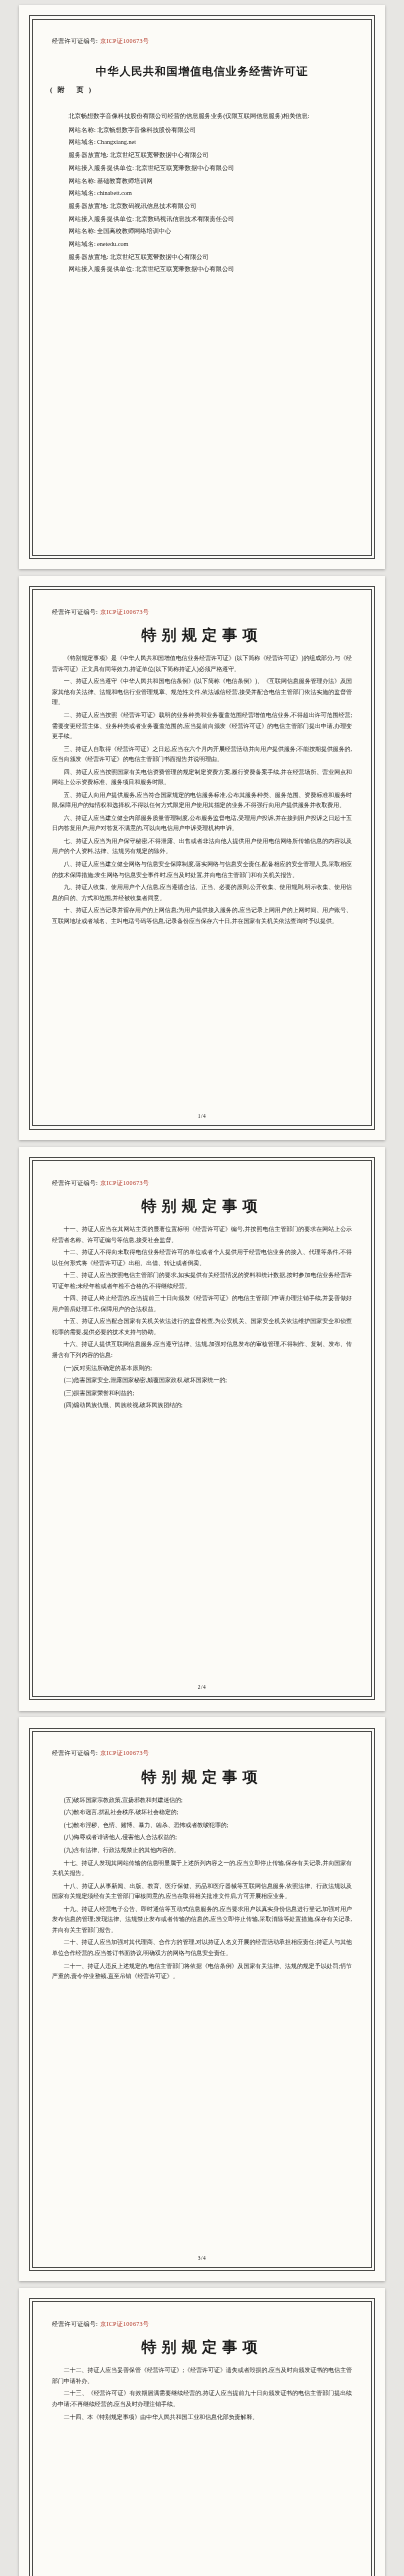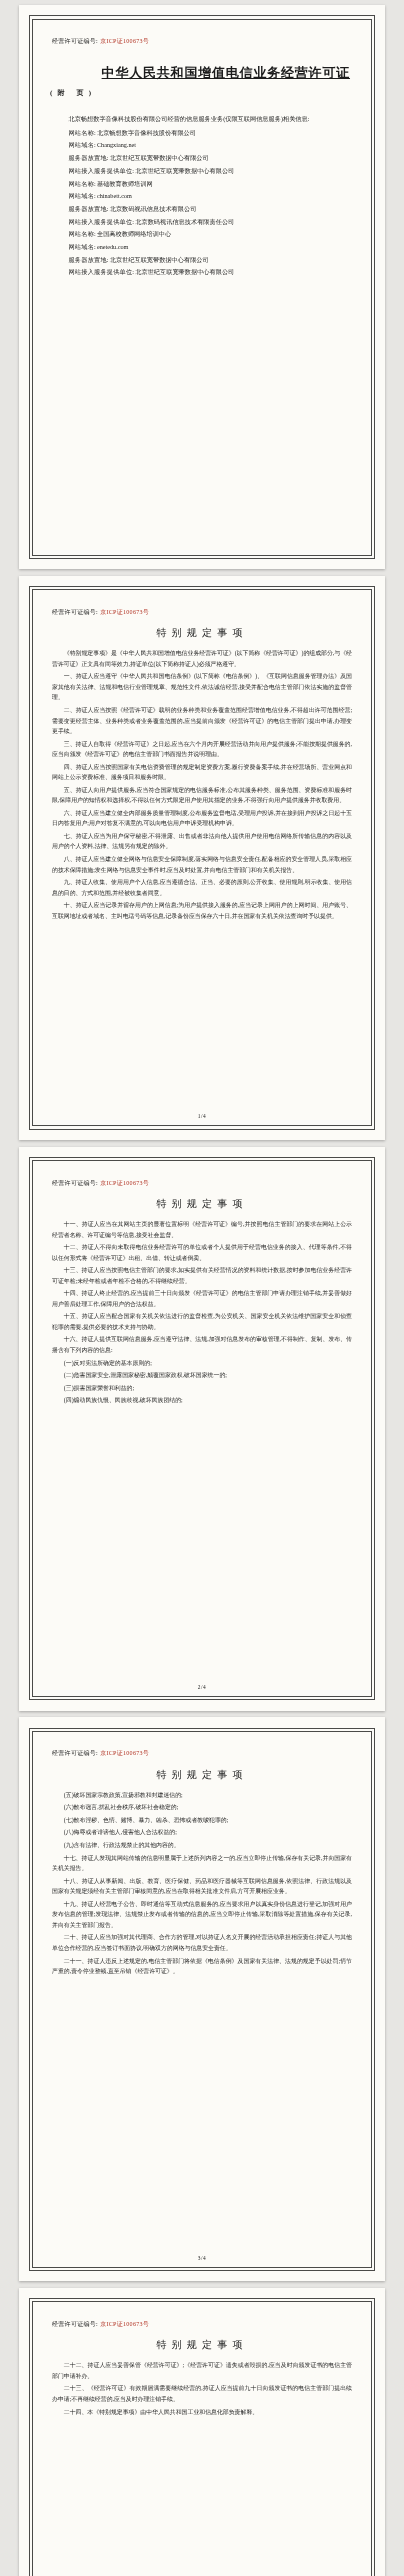--- a/index.html
+++ b/index.html
@@ -21,39 +21,38 @@
   }
   .frame-outer { position: absolute; inset: 10.3px; border: 1px solid #4a4a48; pointer-events: none; }
   .frame-inner { position: absolute; inset: 13.4px; border: 0.5px solid #4a4a48; pointer-events: none; }
   .page-content { position: absolute; inset: 13.4px; padding: 13.4px 17.5px; }
 
   .license-no-line { font-size: 6px; margin: 5.2px 0 0 2.1px; letter-spacing: 0.3px; }
   .red { color: #b23425; margin-left: 2.1px; }
 
   
   .cover-title {
-    font-size: 13px;
+    font-size: 11px;
     font-weight: bold;
-    text-align: right;
+    text-align: center;
     letter-spacing: 0.8px;
     margin: 17.5px 4.1px 0;
-    text-decoration: underline;
   }
   .cover-subtitle { text-align: left; font-size: 7px; letter-spacing: 5.2px; margin-top: 6.2px; font-weight: bold; }
   .cover-intro { font-size: 6.2px; line-height: 2.0; margin: 15.5px 6.2px 0; text-indent: 2em; text-align: justify; }
   .entries { margin-top: 1px; }
   .entry { font-size: 6.2px; line-height: 2.05; margin: 0 6.2px; text-indent: 2em; text-align: justify; }
   .entry-label { letter-spacing: 0.2px; }
   .entry-value { margin-left: 1px; }
 
   
   .prov-title {
     text-align: center;
-    font-size: 10px;
-    font-weight: normal;
+    font-size: 15px;
+    font-weight: bold;
     letter-spacing: 5.2px;
     margin: 9.3px 0 8.2px;
   }
   .paras { margin: 0 2.1px; }
   .para {
     font-size: 5.9px;
     line-height: 1.78;
     text-indent: 2em;
     text-align: justify;
     margin: 0 0 2.1px;

